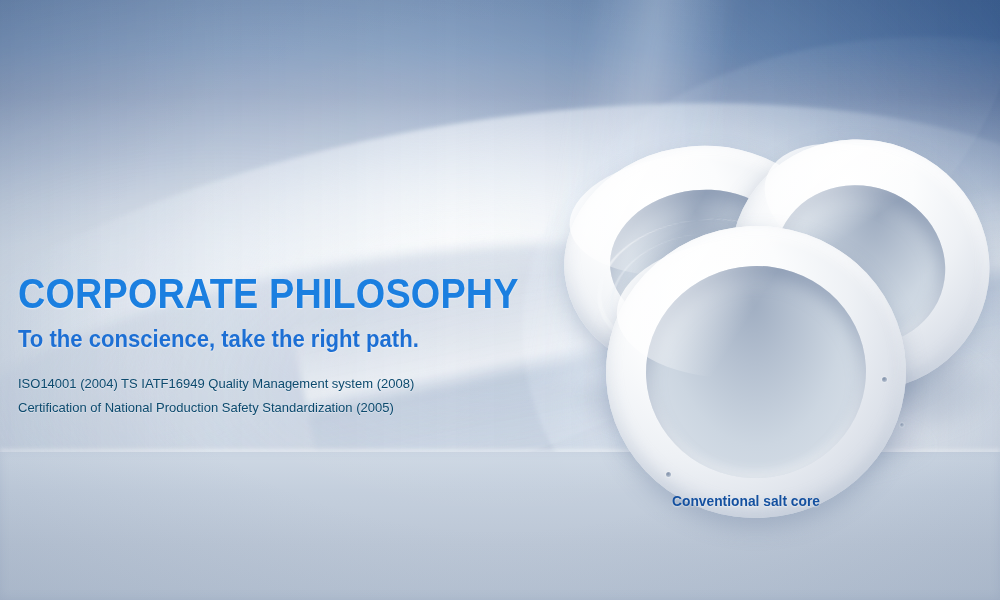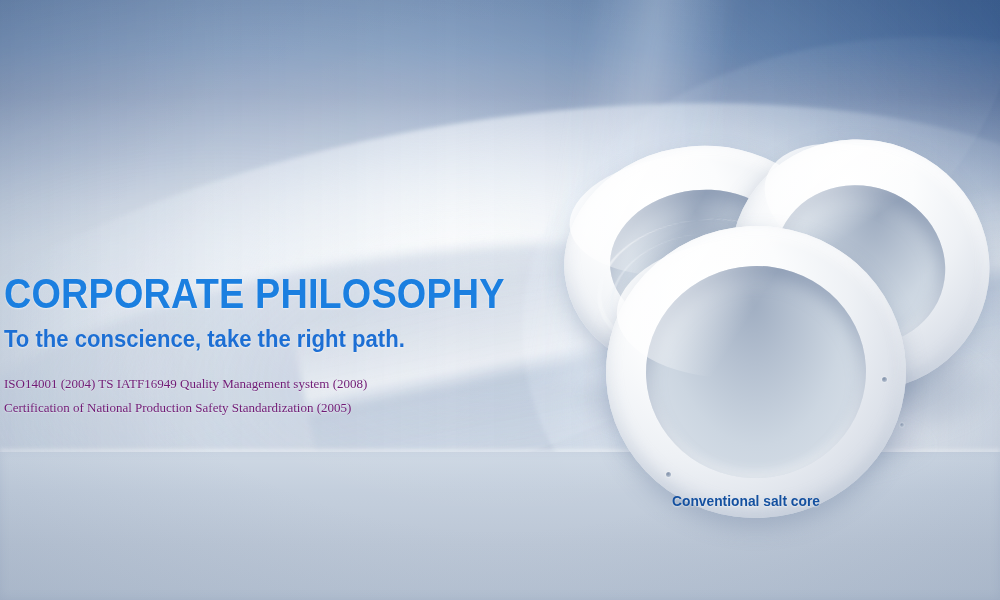--- a/index.html
+++ b/index.html
@@ -217,21 +217,21 @@
   .pinhole{
     position:absolute;width:5px;height:5px;border-radius:50%;
     background:radial-gradient(circle at 40% 35%, #7f90a8 0%, #aab6c8 60%, #cfd8e3 100%);
     box-shadow:0 0 2px rgba(255,255,255,.8);
   }
   #pinhole-1{left:106px;top:332px;}
   #pinhole-2{left:322px;top:237px;}
   #pinhole-3{left:340px;top:283px;width:4px;height:4px;opacity:.75;}
 
   
-  #copy{position:absolute;left:4px;top:272px;width:600px;}
+  #copy{position:absolute;left:18px;top:272px;width:600px;}
 
   #headline{
     margin:0;
     font-size:42px;line-height:44px;
     font-weight:700;
     letter-spacing:.2px;
     color:#1b7fe0;
     transform:scaleX(.90);
     transform-origin:left center;
     white-space:nowrap;
@@ -243,24 +243,23 @@
     font-weight:700;
     color:#1d6fd4;
     transform:scaleX(.92);
     transform-origin:left center;
     white-space:nowrap;
     text-shadow:0 1px 2px rgba(255,255,255,.5);
   }
   #creds{margin:20px 0 0 0;padding:0;list-style:none;}
   #creds li{
     font-size:13px;line-height:24px;
-    color:#701a75;
+    color:#0c4a6e;
     white-space:nowrap;
     text-shadow:0 1px 1px rgba(255,255,255,.45);
-    font-family:Liberation Serif, serif;
   }
 
   
   #caption{
     position:absolute;left:672px;top:492px;
     font-size:15px;line-height:17px;
     font-weight:700;
     color:#14509f;
     transform:scaleX(.92);
     transform-origin:left center;

